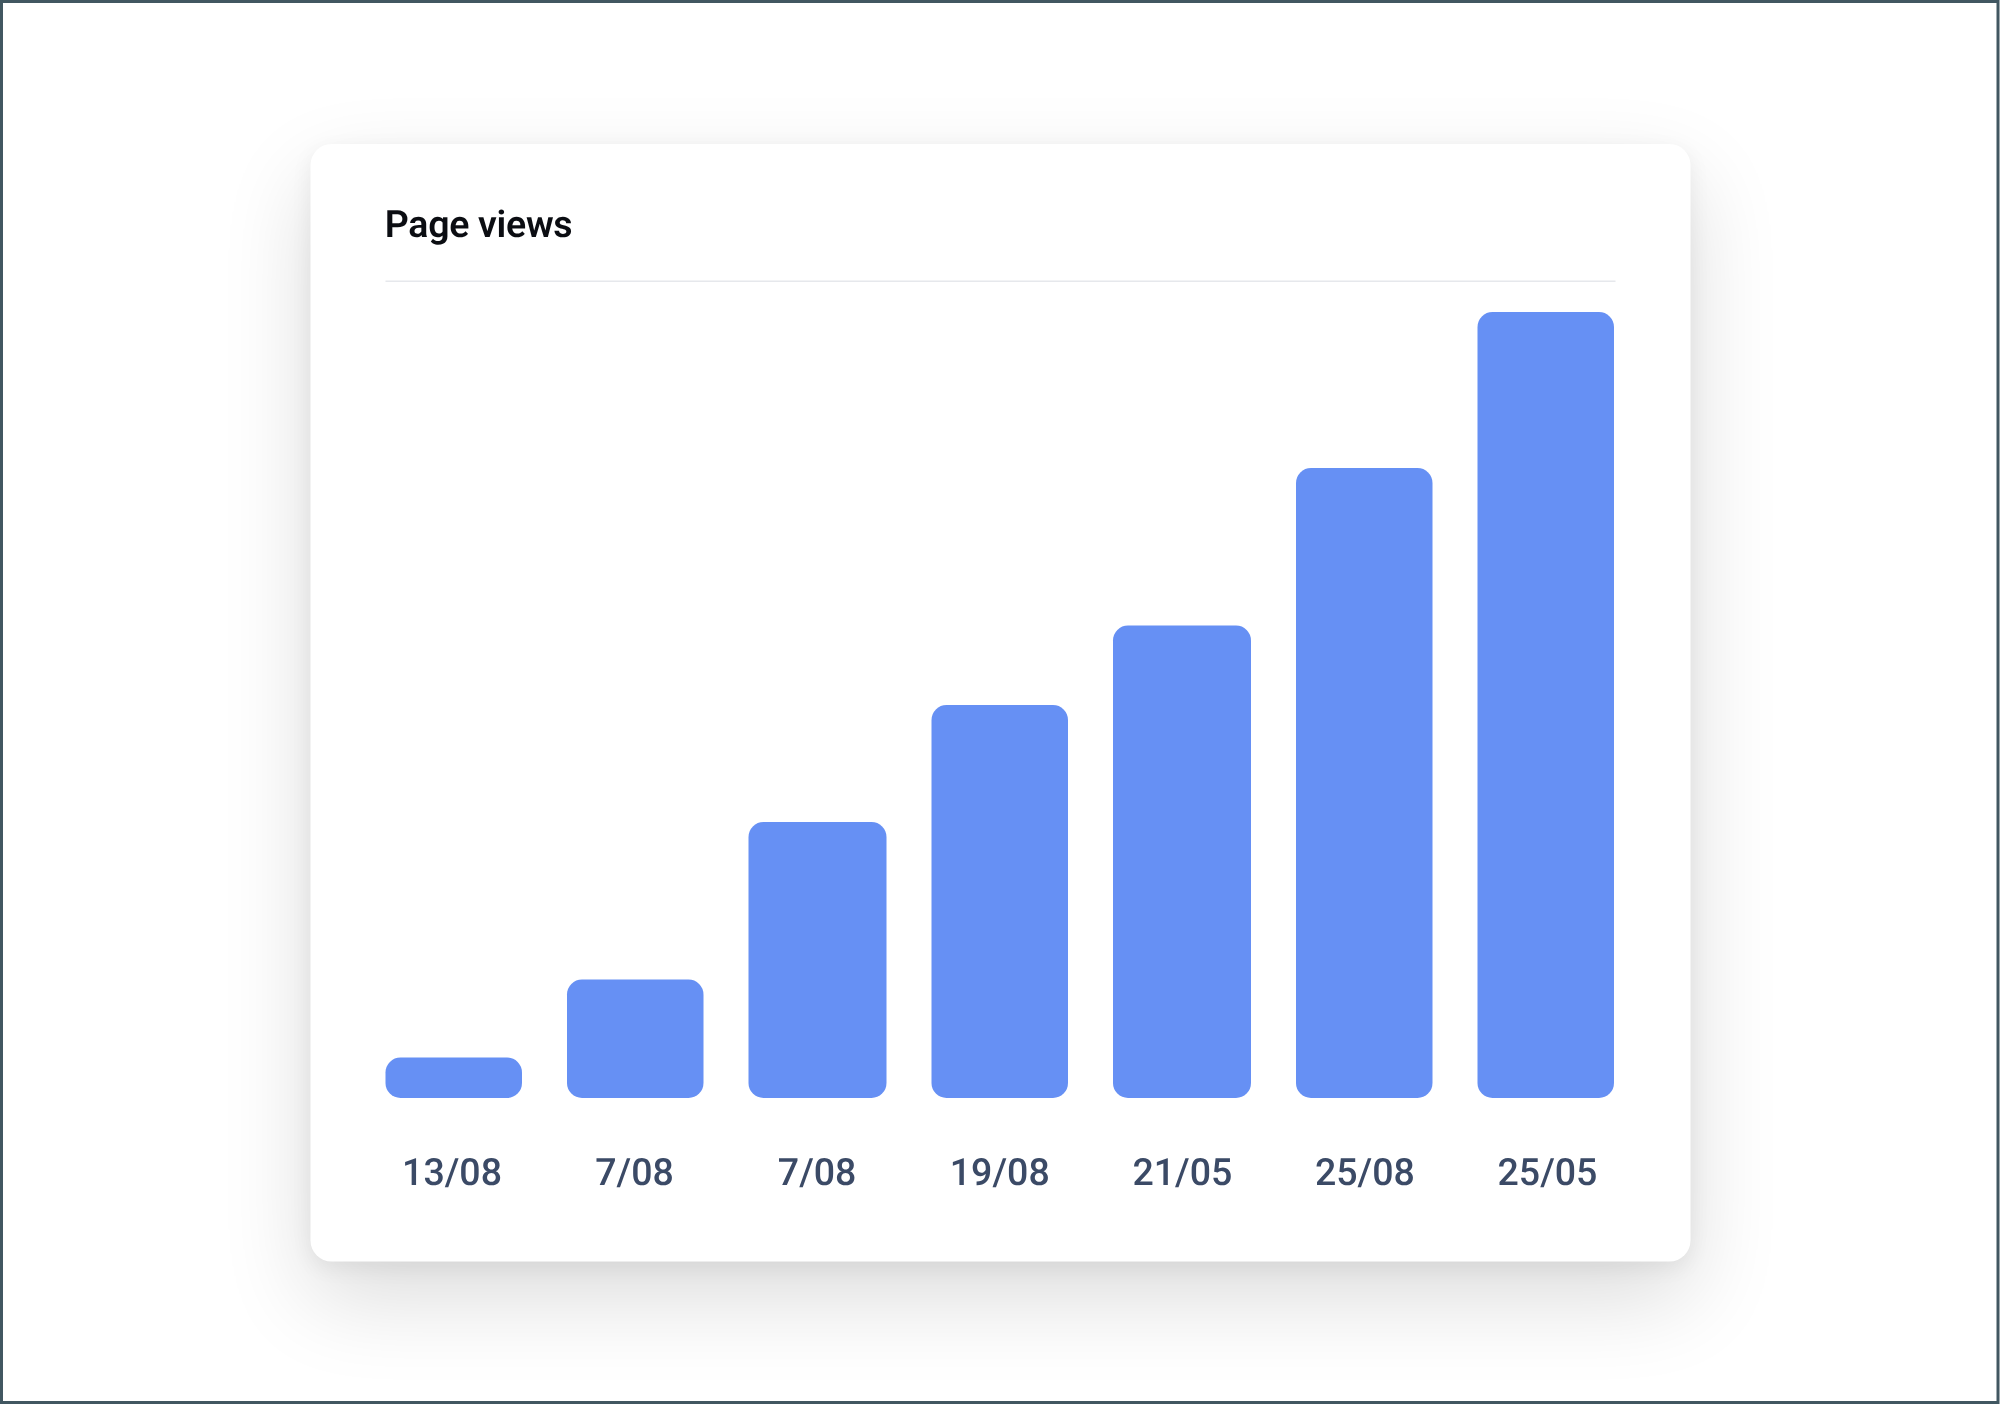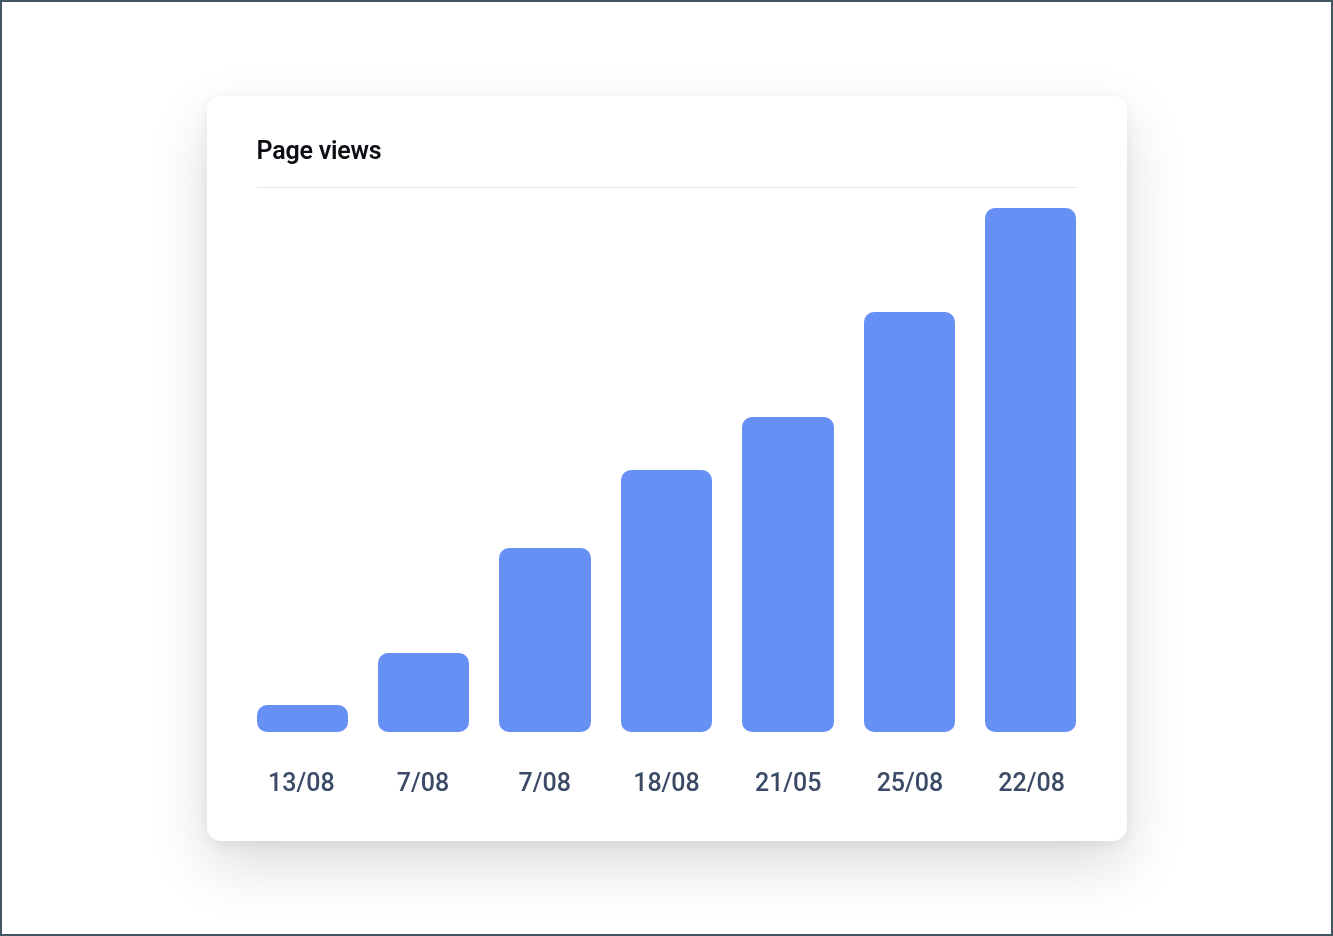--- a/index.html
+++ b/index.html
@@ -115,18 +115,18 @@
       <div class="bar-col">
         <div class="bar-slot">
           <div class="bar" style="height: 100%; background: rgb(102, 144, 244);"></div>
         </div>
       </div>
     </div>
   <div class="labels-row" id="labels-row">
       <div class="x-label">13/08</div>
       <div class="x-label">7/08</div>
       <div class="x-label">7/08</div>
-      <div class="x-label">18/08</div>
+      <div class="x-label">19/08</div>
       <div class="x-label">21/05</div>
       <div class="x-label">25/08</div>
-      <div class="x-label">22/08</div>
+      <div class="x-label">25/05</div>
     </div>
 </div>
 
 </body></html>

